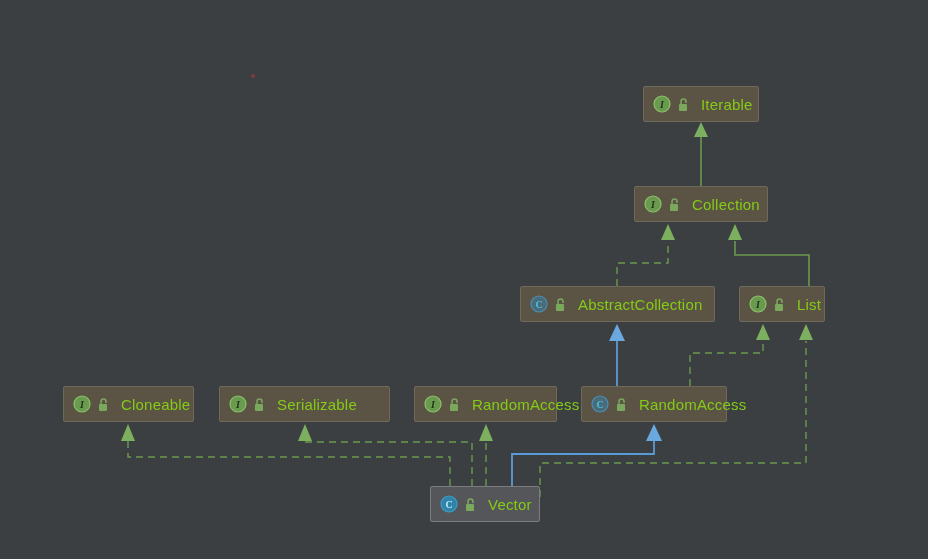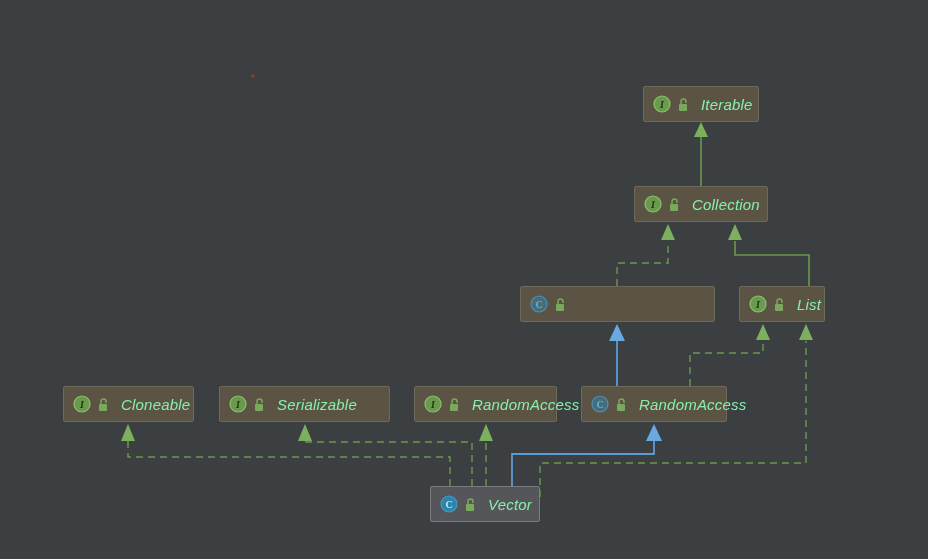--- a/index.html
+++ b/index.html
@@ -32,23 +32,22 @@
     font-size:15px;
     white-space:nowrap;
     gap:6px;
   }
   .node.selected{
     background:#55565a;
     border:1px solid #7a7c80;
   }
   .node .label{
     margin-left:5px;
-    color:#86efac;
+    color:#84cc16;
     letter-spacing:.2px;
-    font-style:italic;
   }
   .icon{display:inline-flex;align-items:center;justify-content:center;flex:0 0 auto;}
   .ic-if{width:18px;height:18px;}
   .ic-cl{width:18px;height:18px;}
   .ic-lock{width:13px;height:15px;}
   .reddot{
     position:absolute;
     width:4px;height:4px;border-radius:50%;
     background:#8b3b35;
     opacity:.85;
@@ -152,20 +151,21 @@
           <circle cx="9" cy="9" r="8" fill="#4a6b78" stroke="#4a90b8" stroke-width="1.2"></circle>
           <text x="9" y="13" font-size="10" font-family="Liberation Serif, serif" font-weight="bold" fill="#45c0e8" text-anchor="middle">C</text>
         </svg>
     </span>
     <span class="icon ic-lock">
       <svg viewBox="0 0 13 15" width="13" height="15">
           <path d="M4 7 V4.5 A2.5 2.5 0 0 1 9 4.5 V6" fill="none" stroke="#7aa85c" stroke-width="1.5"></path>
           <rect x="2" y="7" width="8" height="7" rx="1" fill="#7aa85c"></rect>
         </svg>
     </span>
+    <span class="label">AbstractCollection</span>
   </div>
 
   <div class="node" style="left:739px;top:286px;width:86px;">
     <span class="icon ic-if">
       <svg viewBox="0 0 18 18" width="18" height="18">
           <circle cx="9" cy="9" r="8" fill="#6a9a4e" stroke="#8cc06a" stroke-width="1.2"></circle>
           <text x="9" y="13" font-size="10" font-family="Liberation Serif, serif" font-style="italic" font-weight="bold" fill="#22331a" text-anchor="middle">I</text>
         </svg>
     </span>
     <span class="icon ic-lock">

